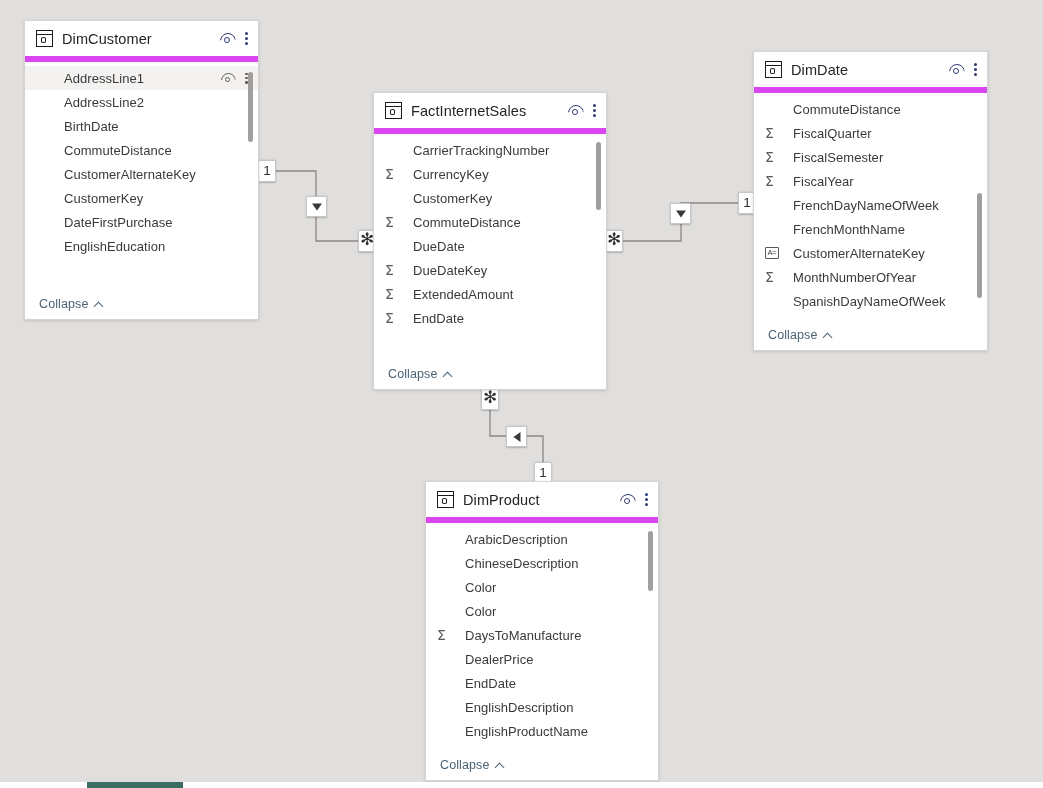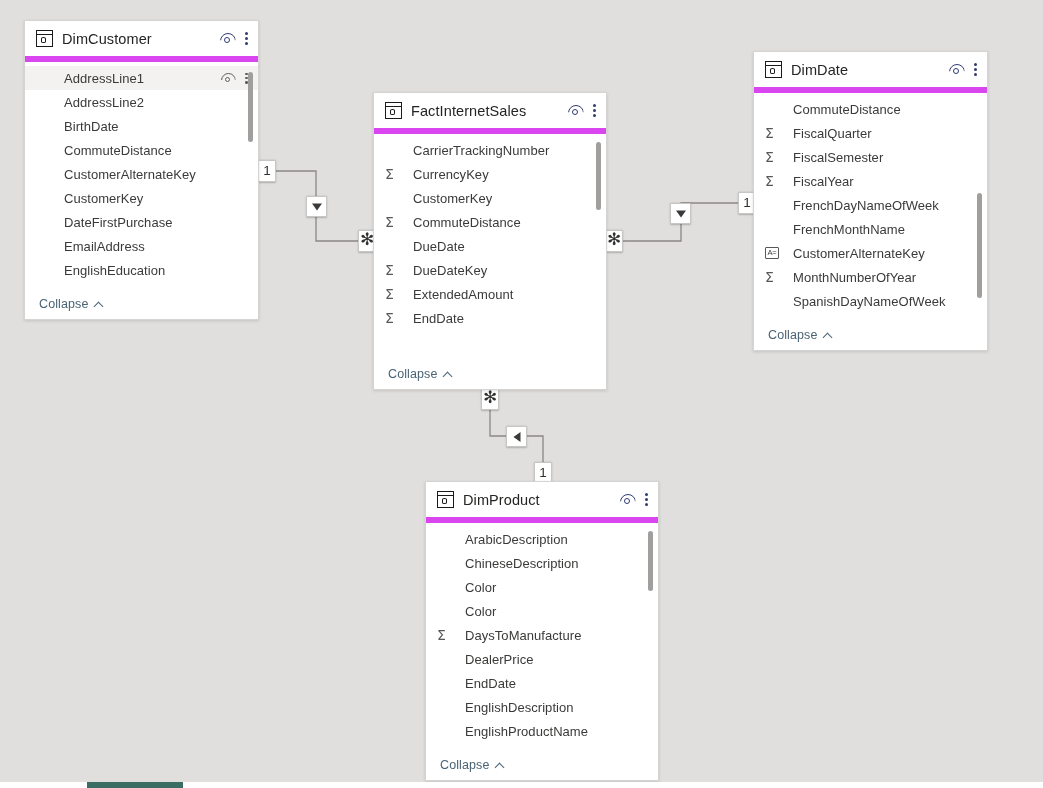--- a/index.html
+++ b/index.html
@@ -396,24 +396,20 @@
         <div class="field-row">
           <span class="field-icon"></span>
           <span class="field-name">CustomerKey</span>
         </div>
         <div class="field-row">
           <span class="field-icon"></span>
           <span class="field-name">DateFirstPurchase</span>
         </div>
         <div class="field-row">
           <span class="field-icon"></span>
-          <span class="field-name">EmailAddress</span>
-        </div>
-        <div class="field-row">
-          <span class="field-icon"></span>
           <span class="field-name">EnglishEducation</span>
         </div>
         <div class="vscroll" style="top:10px; height:70px;"></div>
       </div>
       <div class="card-footer">
         <span class="collapse-link">
           <span>Collapse</span>
           <span class="chev-up"></span>
         </span>
       </div>

